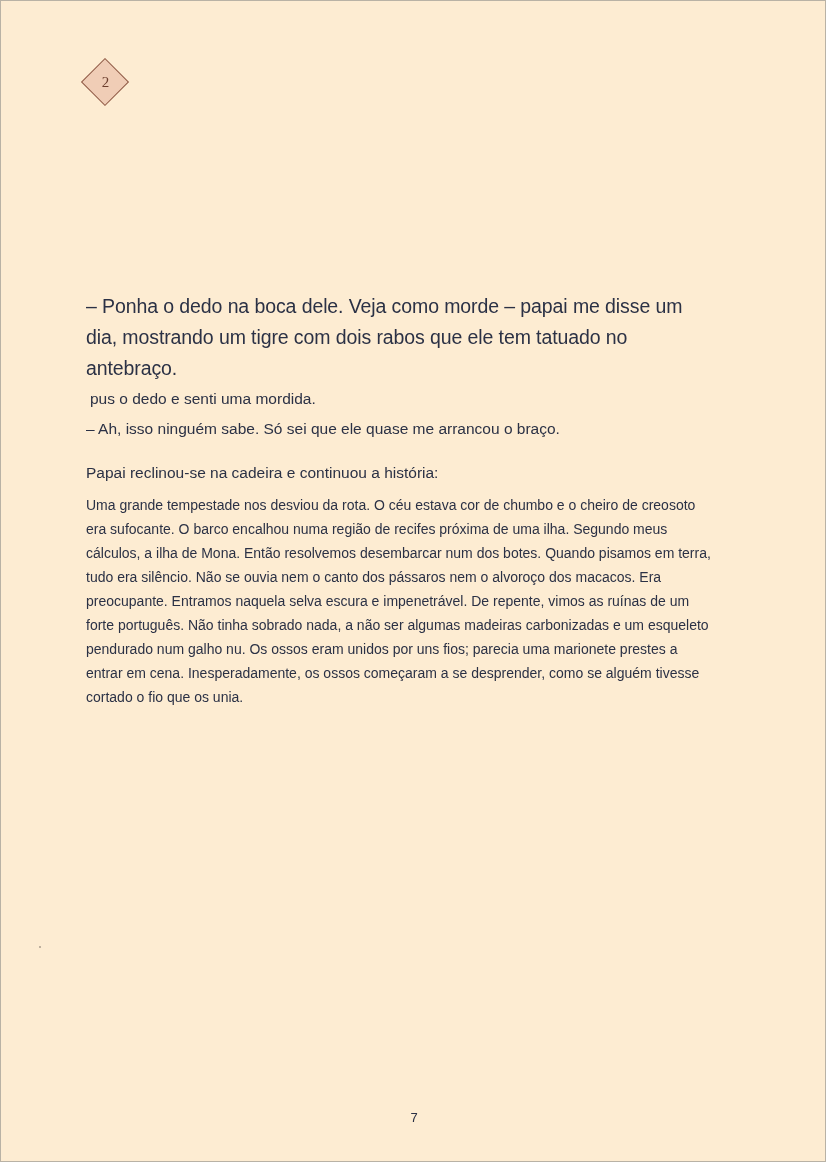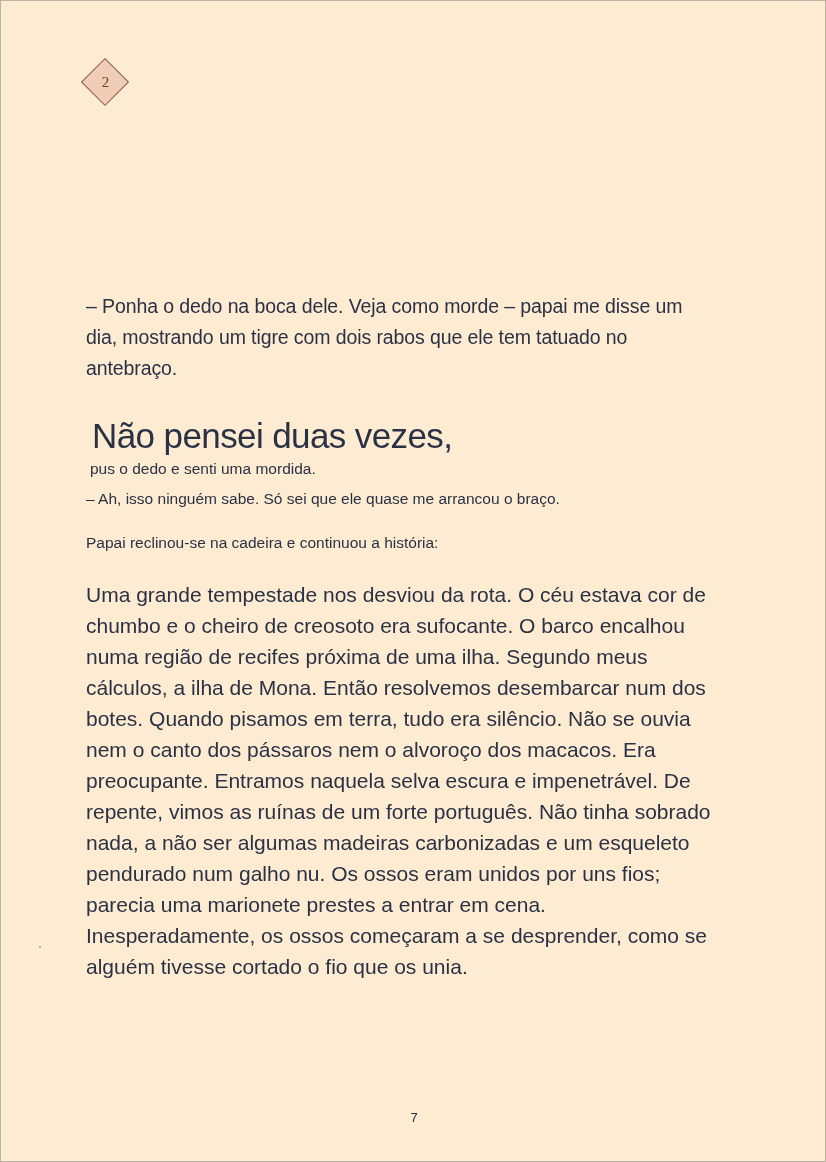--- a/index.html
+++ b/index.html
@@ -55,21 +55,21 @@
     position: absolute;
     left: 85px;
     top: 290px;
     width: 630px;
   }
 
   .dialog-intro {
     font-size: 19.5px;
     line-height: 31px;
     letter-spacing: -0.1px;
-    margin: 0 0 32px 0;
+    margin: 0 0 4px 0;
   }
 
   .bigline {
     font-size: 35px;
     line-height: 40px;
     letter-spacing: -0.6px;
     margin: 0 0 2px 6px;
     white-space: nowrap;
   }
 
@@ -87,23 +87,23 @@
 
   .para.gap {
     margin-top: 18px;
   }
 
   .para.tight {
     margin-top: 6px;
   }
 
   .block-long {
-    font-size: 21px;
-    line-height: 31px;
-    margin-top: 24px;
+    font-size: 14px;
+    line-height: 24px;
+    margin-top: 8px;
     text-align: left;
   }
 
   .folio {
     position: absolute;
     left: 0;
     top: 1109px;
     width: 826px;
     text-align: center;
     font-size: 13px;
@@ -129,21 +129,20 @@
     <div class="diamond"></div>
     <div class="num">2</div>
   </div>
 
   <div class="speck"></div>
 
   <div class="content">
 
     <p class="dialog-intro">– Ponha o dedo na boca dele. Veja como morde – papai me disse um dia, mostrando um tigre com dois rabos que ele tem tatuado no antebraço.</p>
 
-    <p class="bigline">Não pensei duas vezes,</p>
 
     <p class="small-follow">pus o dedo e senti uma mordida.</p>
 
 
 
     <p class="para tight">– Ah, isso ninguém sabe. Só sei que ele quase me arrancou o braço.</p>
 
     <p class="para gap">Papai reclinou-se na cadeira e continuou a história:</p>
 
     <p class="block-long">Uma grande tempestade nos desviou da rota. O céu estava cor de chumbo e o cheiro de creosoto era sufocante. O barco encalhou numa região de recifes próxima de uma ilha. Segundo meus cálculos, a ilha de Mona. Então resolvemos desembarcar num dos botes. Quando pisamos em terra, tudo era silêncio. Não se ouvia nem o canto dos pássaros nem o alvoroço dos macacos. Era preocupante. Entramos naquela selva escura e impenetrável. De repente, vimos as ruínas de um forte português. Não tinha sobrado nada, a não ser algumas madeiras carbonizadas e um esqueleto pendurado num galho nu. Os ossos eram unidos por uns fios; parecia uma marionete prestes a entrar em cena. Inesperadamente, os ossos começaram a se desprender, como se alguém tivesse cortado o fio que os unia.</p>

